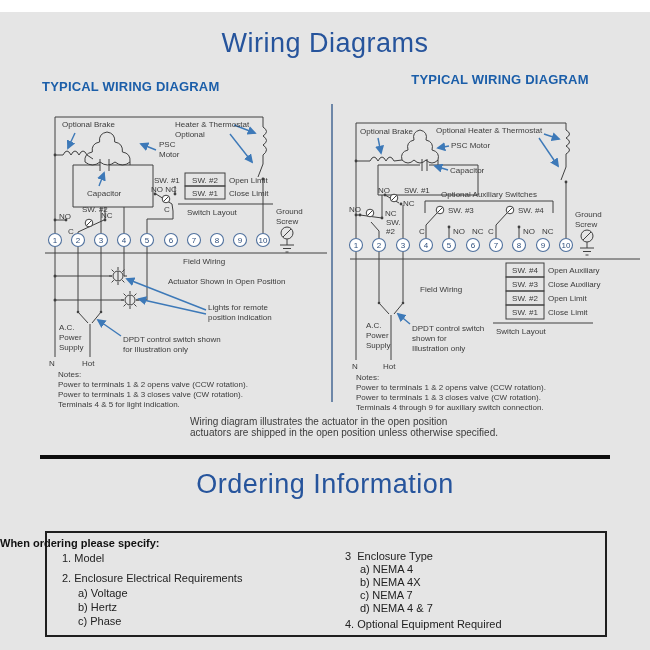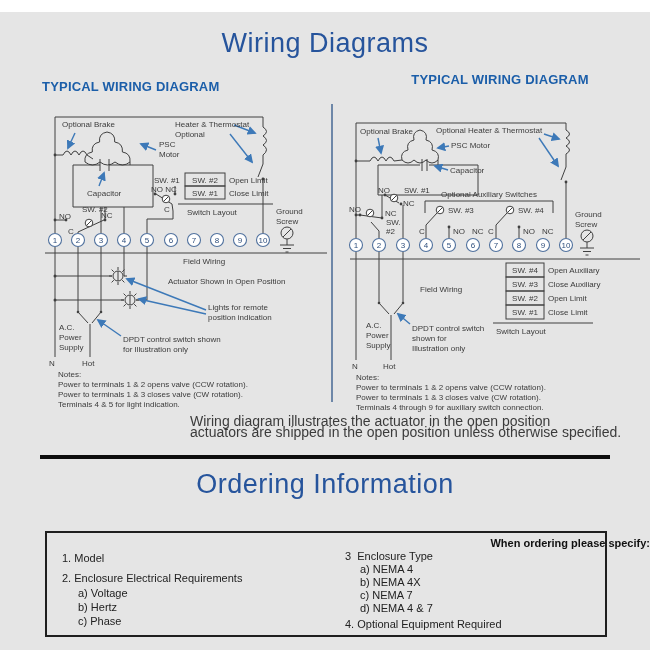--- a/index.html
+++ b/index.html
@@ -2,24 +2,24 @@
 <html><head>
 <meta charset="utf-8">
 <style>
   html,body{margin:0;padding:0;background:#fff;}
   #page{position:relative;width:650px;height:650px;background:#e5e5e5;overflow:hidden;
         font-family:"Liberation Sans",sans-serif;color:#3b3b3b;margin-top:12px;}
   .abs{position:absolute;}
   .pagetitle{width:650px;text-align:center;font-size:27px;color:#26549c;letter-spacing:.5px;}
   .colhead{font-weight:bold;font-size:13px;color:#1b5ea9;letter-spacing:.2px;line-height:15px;}
   .divider{width:2px;background:#6e87a8;}
-  .caption{font-size:14px;color:#3b3b3b;line-height:11px;}
+  .caption{font-size:10px;color:#3b3b3b;line-height:11px;}
   .rule{background:#0d0d0d;}
   .obox{border:2px solid #1f1f1f;}
-  .oheading{width:650px;text-align:right;font-weight:bold;font-size:11px;color:#111;}
+  .oheading{width:650px;text-align:left;font-weight:bold;font-size:11px;color:#111;}
   .oitem{font-size:11px;color:#222;white-space:nowrap;}
   .oitem .num{display:inline-block;}
   svg text{font-family:"Liberation Sans",sans-serif;fill:#3b3b3b;}
   .lbl{font-size:8px;}
   .note{font-size:8px;}
   .tnum{font-size:8px;fill:#2f4f7d;}
   .swbox{fill:none;stroke:#404040;stroke-width:1;}
 </style>
 </head>
 <body>

